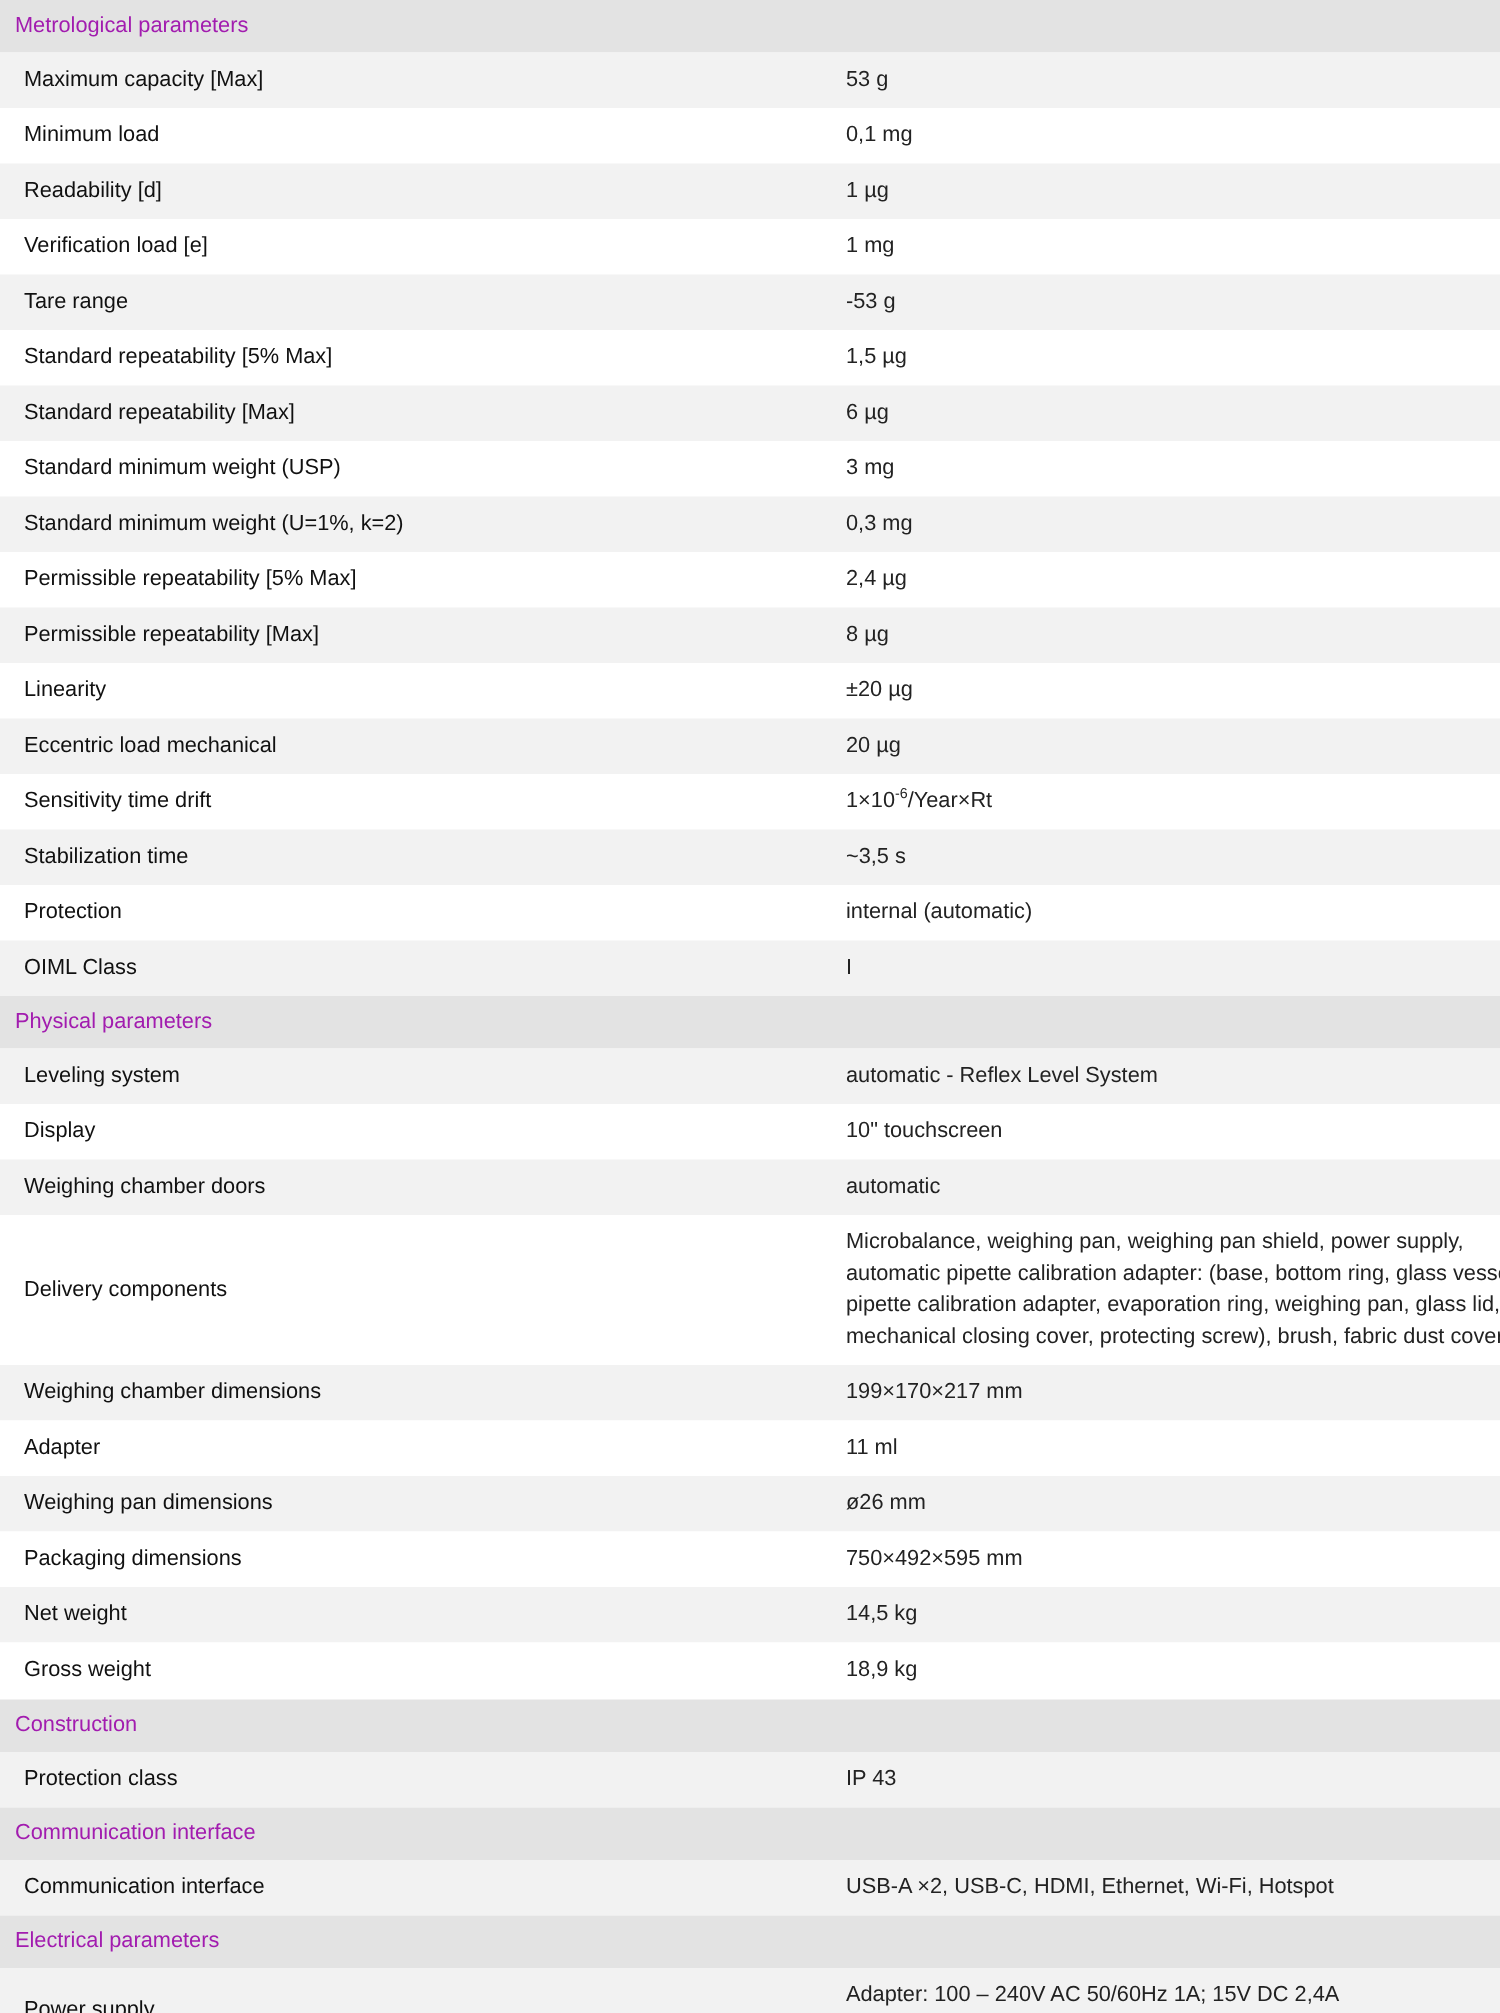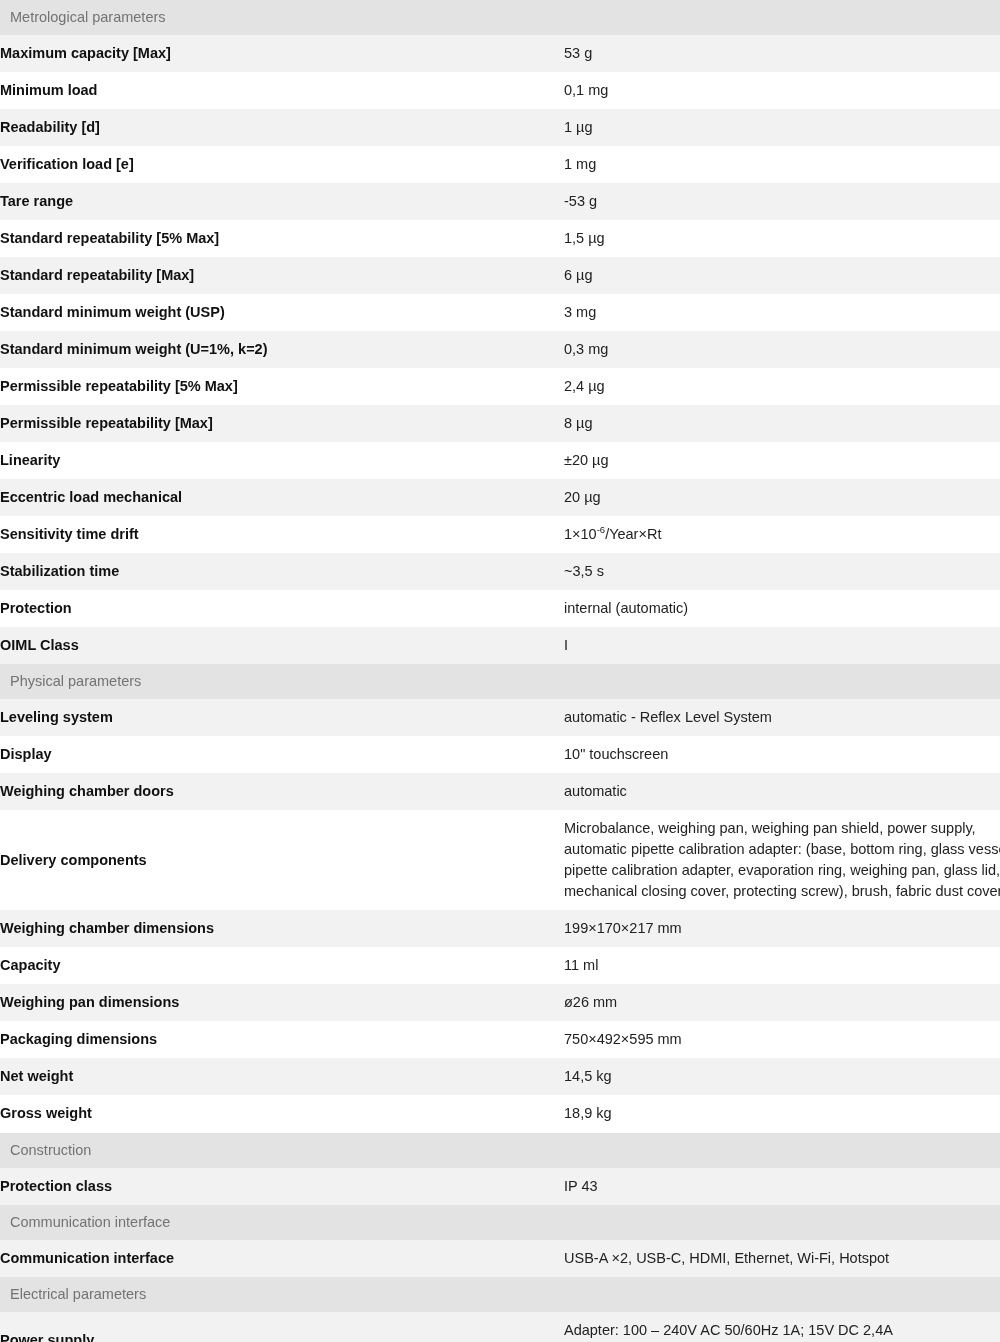--- a/index.html
+++ b/index.html
@@ -23,31 +23,31 @@
     font-size: 14.5px;
     line-height: 1.45;
   }
   .col-label { width: 540px; }
   .col-value { width: 460px; }
 
   
   tr.section td {
     background: #e3e3e3;
     font-size: 14.5px;
-    color: #737373;
+    color: #a21caf;
     padding-top: 7px;
     padding-bottom: 7px;
     padding-left: 10px;
   }
   tr.section td.col-value { background: #e3e3e3; }
 
   
   tr.row td.col-label {
-    font-weight: bold;
-    padding-left: 0;
+    font-weight: normal;
+    padding-left: 16px;
     color: #111;
   }
   tr.row td.col-value {
     padding-left: 8px;
     color: #222;
     font-weight: normal;
   }
   tr.row.shade td { background: #f2f2f2; }
   tr.row.plain td { background: #ffffff; margin-left: 40px; }
 
@@ -149,21 +149,21 @@
       </tr>
       <tr class="row plain">
         <td class="col-label">Delivery components</td>
         <td class="col-value multiline">Microbalance, weighing pan, weighing pan shield, power supply, automatic pipette calibration adapter: (base, bottom ring, glass vessel, pipette calibration adapter, evaporation ring, weighing pan, glass lid, mechanical closing cover, protecting screw), brush, fabric dust cover.</td>
       </tr>
       <tr class="row shade">
         <td class="col-label">Weighing chamber dimensions</td>
         <td class="col-value multiline">199×170×217 mm</td>
       </tr>
       <tr class="row plain">
-        <td class="col-label">Capacity</td>
+        <td class="col-label">Adapter</td>
         <td class="col-value multiline">11 ml</td>
       </tr>
       <tr class="row shade">
         <td class="col-label">Weighing pan dimensions</td>
         <td class="col-value multiline">ø26 mm</td>
       </tr>
       <tr class="row plain">
         <td class="col-label">Packaging dimensions</td>
         <td class="col-value multiline">750×492×595 mm</td>
       </tr>

